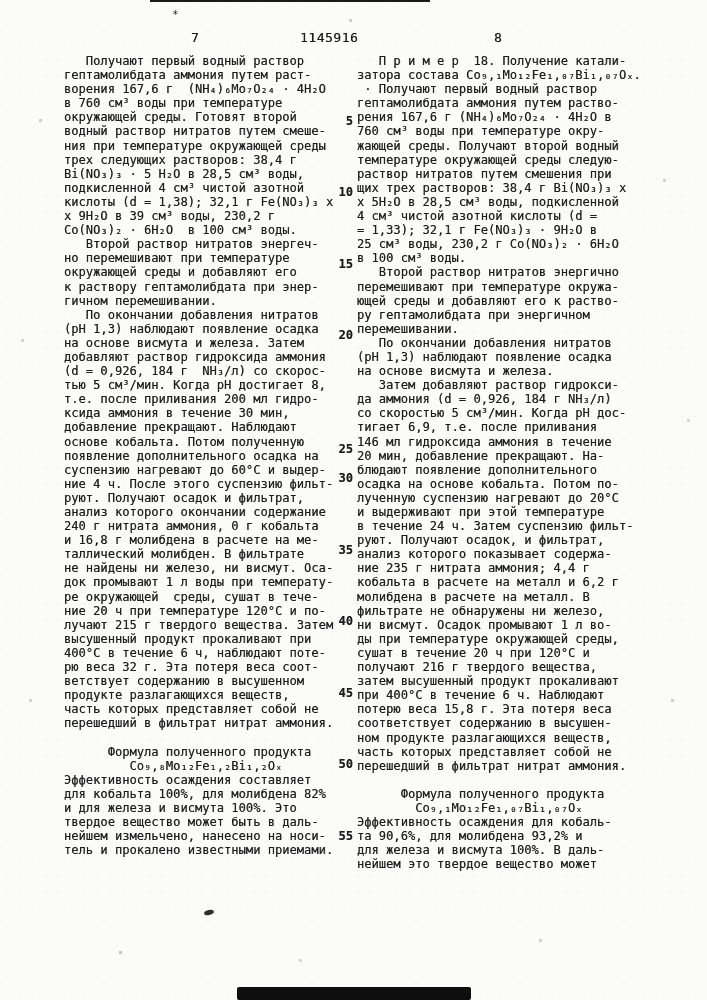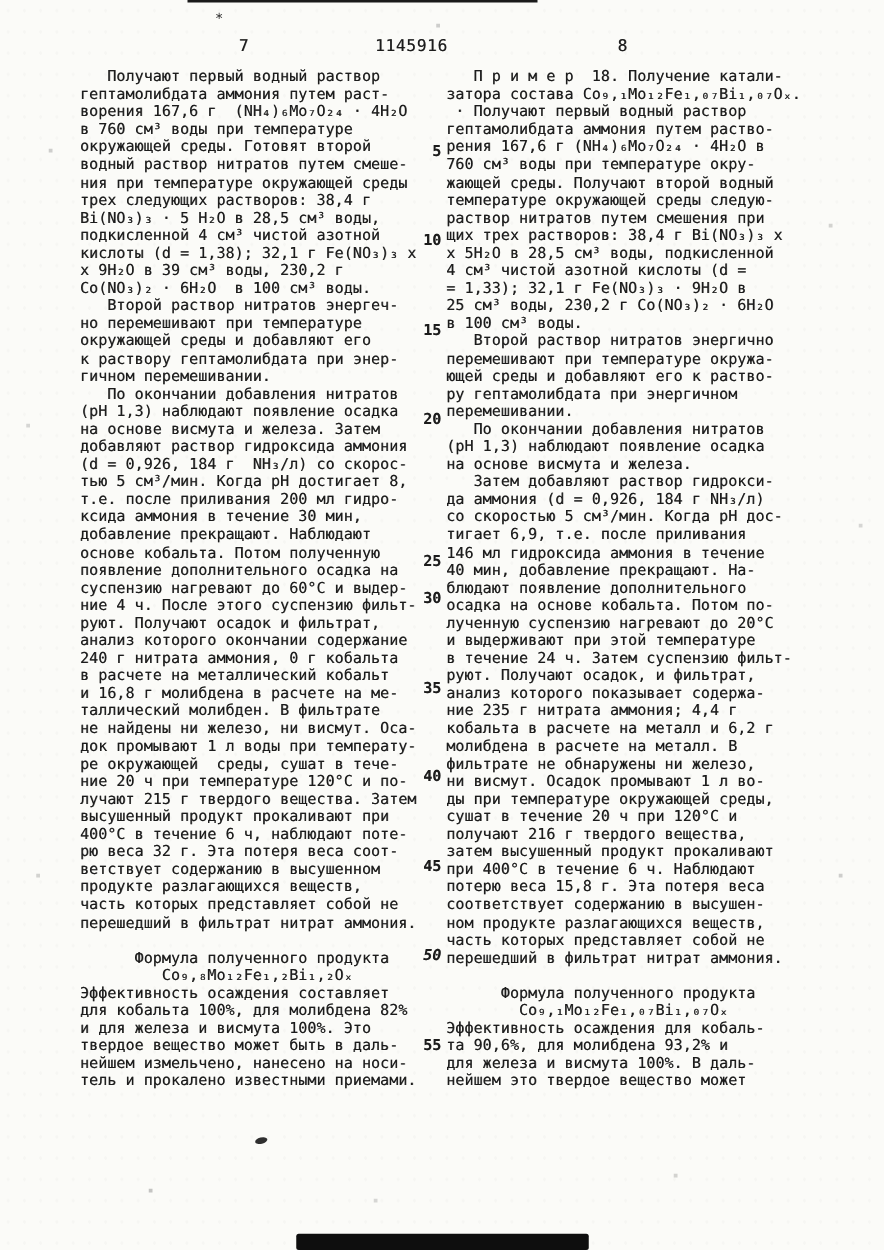--- a/index.html
+++ b/index.html
@@ -105,21 +105,20 @@
       <div class="tline">т.е. после приливания 200 мл гидро-</div>
       <div class="tline">ксида аммония в течение 30 мин,</div>
       <div class="tline">добавление прекращают. Наблюдают</div>
       <div class="tline">основе кобальта. Потом полученную</div>
       <div class="tline">появление дополнительного осадка на</div>
       <div class="tline">суспензию нагревают до 60°С и выдер-</div>
       <div class="tline">ние 4 ч. После этого суспензию фильт-</div>
       <div class="tline">руют. Получают осадок и фильтрат,</div>
       <div class="tline">анализ которого окончании содержание</div>
       <div class="tline">240 г нитрата аммония, 0 г кобальта</div>
-      <div class="tline">в расчете на металлический кобальт</div>
       <div class="tline">и 16,8 г молибдена в расчете на ме-</div>
       <div class="tline">таллический молибден. В фильтрате</div>
       <div class="tline">не найдены ни железо, ни висмут. Оса-</div>
       <div class="tline">док промывают 1 л воды при температу-</div>
       <div class="tline">ре окружающей  среды, сушат в тече-</div>
       <div class="tline">ние 20 ч при температуре 120°С и по-</div>
       <div class="tline">лучают 215 г твердого вещества. Затем</div>
       <div class="tline">высушенный продукт прокаливают при</div>
       <div class="tline">400°С в течение 6 ч, наблюдают поте-</div>
       <div class="tline">рю веса 32 г. Эта потеря веса соот-</div>
@@ -141,21 +140,21 @@
   <div class="gutter">
       <div class="gnum" style="top: 113.5px;">5</div>
       <div class="gnum" style="top: 185px;">10</div>
       <div class="gnum" style="top: 256.5px;">15</div>
       <div class="gnum" style="top: 328px;">20</div>
       <div class="gnum" style="top: 399.5px; margin-top: 42px;">25</div>
       <div class="gnum" style="top: 471px;">30</div>
       <div class="gnum" style="top: 542.5px;">35</div>
       <div class="gnum" style="top: 614px;">40</div>
       <div class="gnum" style="top: 685.5px;">45</div>
-      <div class="gnum" style="top: 757px; font-style: italic;">50</div>
+      <div class="gnum" style="top: 757px;">50</div>
       <div class="gnum" style="top: 828.5px;">55</div>
     </div>
 
   <div class="col right">
       <div class="tline">   П р и м е р  18. Получение катали-</div>
       <div class="tline">затора состава Co₉,₁Mo₁₂Fe₁,₀₇Bi₁,₀₇Oₓ.</div>
       <div class="tline"> · Получают первый водный раствор</div>
       <div class="tline">гептамолибдата аммония путем раство-</div>
       <div class="tline">рения 167,6 г (NH₄)₆Mo₇O₂₄ · 4H₂O в</div>
       <div class="tline">760 см³ воды при температуре окру-</div>
@@ -174,21 +173,21 @@
       <div class="tline">ру гептамолибдата при энергичном</div>
       <div class="tline">перемешивании.</div>
       <div class="tline">   По окончании добавления нитратов</div>
       <div class="tline">(pH 1,3) наблюдают появление осадка</div>
       <div class="tline">на основе висмута и железа.</div>
       <div class="tline">   Затем добавляют раствор гидрокси-</div>
       <div class="tline">да аммония (d = 0,926, 184 г NH₃/л)</div>
       <div class="tline">со скоростью 5 см³/мин. Когда pH дос-</div>
       <div class="tline">тигает 6,9, т.е. после приливания</div>
       <div class="tline">146 мл гидроксида аммония в течение</div>
-      <div class="tline">40 мин, добавление прекращают. На-</div>
+      <div class="tline">20 мин, добавление прекращают. На-</div>
       <div class="tline">блюдают появление дополнительного</div>
       <div class="tline">осадка на основе кобальта. Потом по-</div>
       <div class="tline">лученную суспензию нагревают до 20°С</div>
       <div class="tline">и выдерживают при этой температуре</div>
       <div class="tline">в течение 24 ч. Затем суспензию фильт-</div>
       <div class="tline">руют. Получают осадок, и фильтрат,</div>
       <div class="tline">анализ которого показывает содержа-</div>
       <div class="tline">ние 235 г нитрата аммония; 4,4 г</div>
       <div class="tline">кобальта в расчете на металл и 6,2 г</div>
       <div class="tline">молибдена в расчете на металл. В</div>

